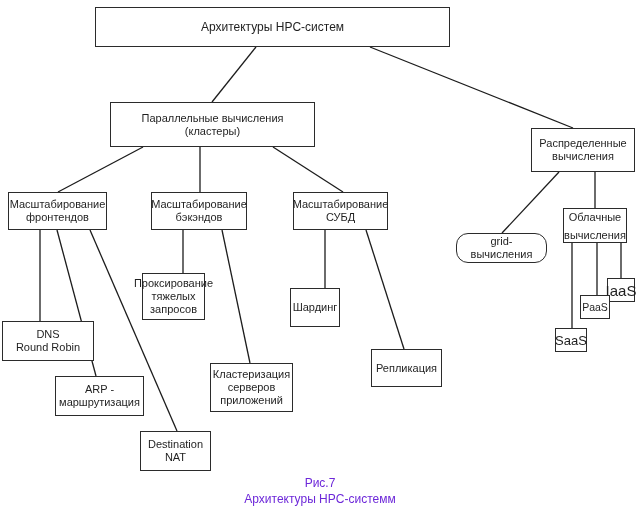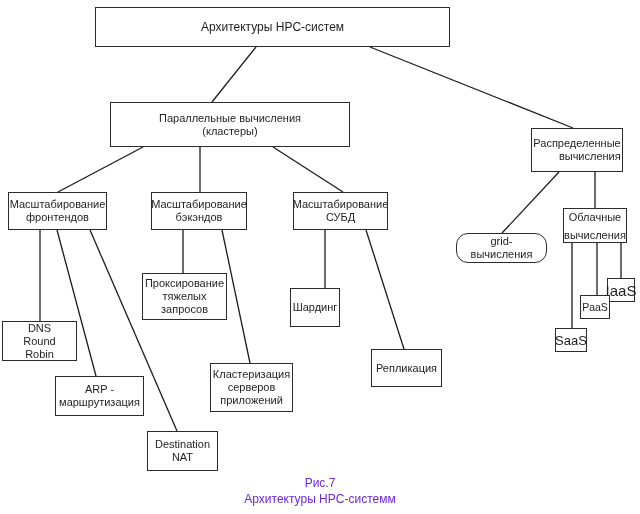--- a/index.html
+++ b/index.html
@@ -35,34 +35,34 @@
     display: flex;
     align-items: center;
     justify-content: center;
     text-align: center;
     white-space: pre-line;
     font-size: 11px;
     line-height: 13px;
     padding: 11px;
   }
   #n-root        { left: 95px;  top: 7px;   width: 355px; height: 40px; font-size: 12px; }
-  #n-parallel    { left: 110px; top: 102px; width: 240px; height: 45px; }
-  #n-distributed { left: 531px; top: 128px; width: 92px;  height: 44px; text-align: right; }
+  #n-parallel    { left: 110px; top: 102px; width: 205px; height: 45px; }
+  #n-distributed { left: 531px; top: 128px; width: 104px;  height: 44px; }
   #n-frontend    { left: 8px;   top: 192px; width: 99px;  height: 38px; }
   #n-backend     { left: 151px; top: 192px; width: 96px;  height: 38px; }
   #n-dbms        { left: 293px; top: 192px; width: 95px;  height: 38px; }
   #n-grid        { left: 456px; top: 233px; width: 91px;  height: 30px; border-radius: 12px; }
   #n-cloud       { left: 563px; top: 208px; width: 64px;  height: 35px; line-height: 18px; }
   #n-iaas        { left: 607px; top: 278px; width: 28px;  height: 15px; font-size: 15px; }
   #n-paas        { left: 580px; top: 295px; width: 30px;  height: 15px; font-size: 10.5px; }
   #n-saas        { left: 555px; top: 328px; width: 32px;  height: 15px; font-size: 13px; }
-  #n-dns         { left: 2px;   top: 321px; width: 75px;  height: 40px; }
+  #n-dns         { left: 2px;   top: 321px; width: 92px;  height: 40px; }
   #n-arp         { left: 55px;  top: 376px; width: 89px;  height: 40px; }
-  #n-dnat        { left: 147px; top: 431px; width: 71px;  height: 40px; }
-  #n-proxy       { left: 142px; top: 273px; width: 85px;  height: 47px; }
+  #n-dnat        { left: 140px; top: 431px; width: 71px;  height: 40px; }
+  #n-proxy       { left: 142px; top: 273px; width: 63px;  height: 47px; }
   #n-clustering  { left: 210px; top: 363px; width: 83px;  height: 49px; }
   #n-sharding    { left: 290px; top: 288px; width: 50px;  height: 39px; }
   #n-replication { left: 371px; top: 349px; width: 71px;  height: 38px; }
   #caption {
     position: absolute;
     left: 0;
     top: 475px;
     width: 640px;
     text-align: center;
     font-size: 12px;

